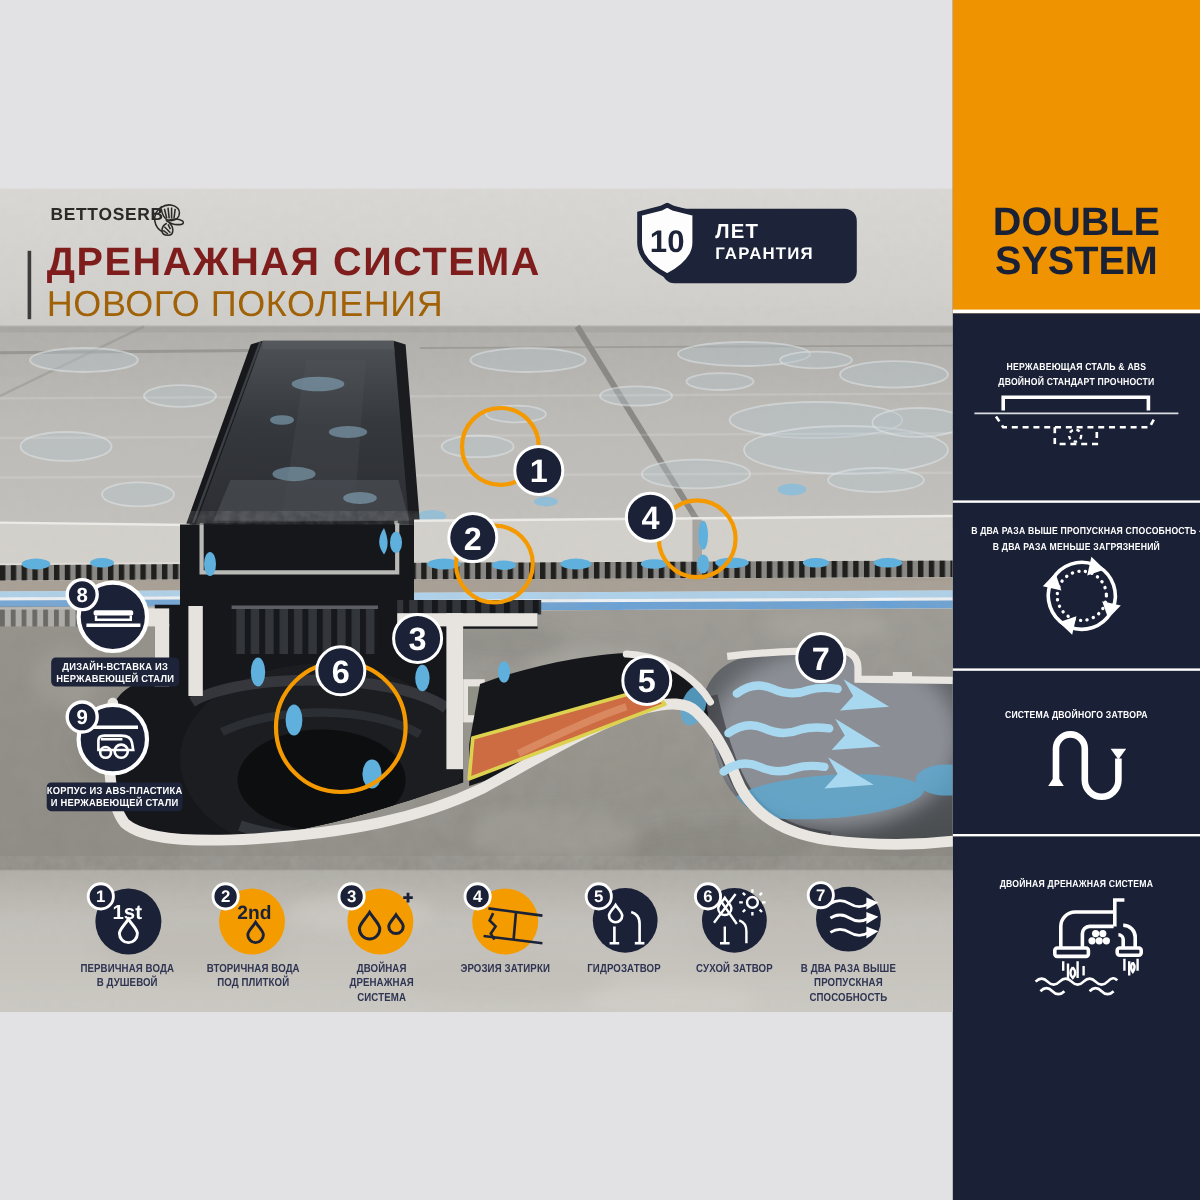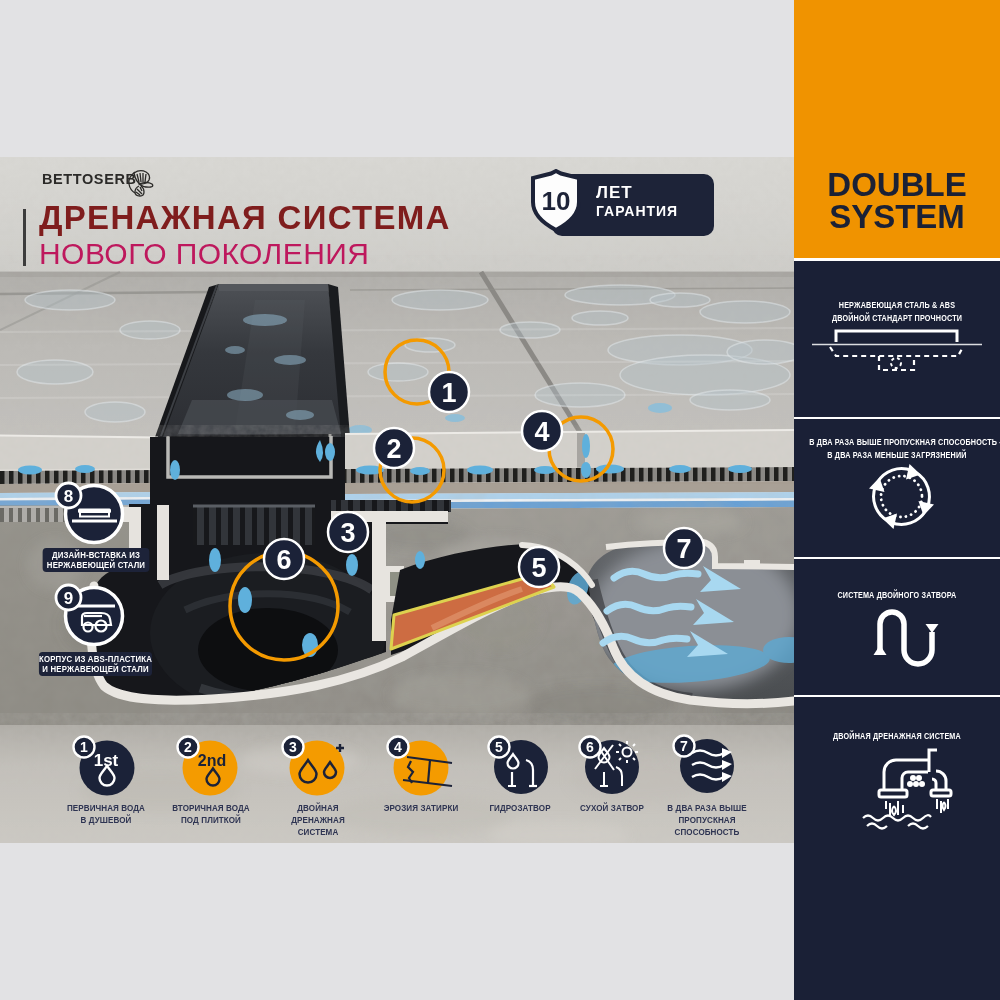--- a/index.html
+++ b/index.html
@@ -3,21 +3,21 @@
 <meta charset="utf-8">
 <style>
   html,body{margin:0;padding:0;}
   body{width:1000px;height:1000px;position:relative;overflow:hidden;
        background:#e2e2e4;font-family:"Liberation Sans",sans-serif;}
   .abs{position:absolute;}
   #scene{left:0;top:157px;width:794px;height:686px;}
   
   #logo{left:42px;top:171px;font-size:14.5px;font-weight:bold;color:#2b2a28;letter-spacing:0.6px;}
   #title{left:39px;top:199px;font-size:33px;font-weight:bold;color:#7f1d1d;letter-spacing:1.3px;white-space:nowrap;}
-  #subtitle{left:39px;top:237px;font-size:30px;font-weight:normal;color:#be185d;letter-spacing:0.45px;white-space:nowrap;}
+  #subtitle{left:39px;top:237px;font-size:30px;font-weight:normal;color:#a16207;letter-spacing:0.45px;white-space:nowrap;}
   #tbar{left:23px;top:209px;width:3px;height:57px;background:#3c3c3c;}
   
   #badge{left:552px;top:174px;width:162px;height:62px;background:#1d2338;border-radius:10px;}
   #badge .l1{position:absolute;left:44px;top:9px;color:#fff;font-size:17px;font-weight:bold;letter-spacing:1px;}
   #badge .l2{position:absolute;left:44px;top:29px;color:#fff;font-size:14px;font-weight:bold;letter-spacing:1px;}
   
   #sidebar{left:794px;top:0;width:206px;height:1000px;background:#1a2036;}
   #sb-orange{position:absolute;left:0;top:0;width:206px;height:258px;background:#f09300;border-bottom:3px solid #fff;}
   #sb-orange .t{position:absolute;left:0;width:206px;text-align:center;color:#1b2135;
                 font-weight:bold;font-size:33px;letter-spacing:0px;}

